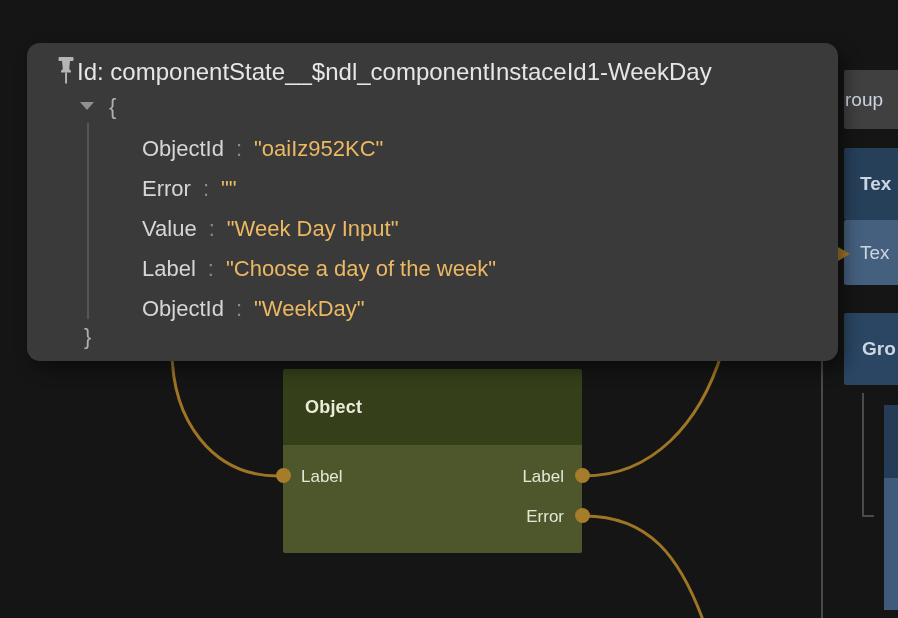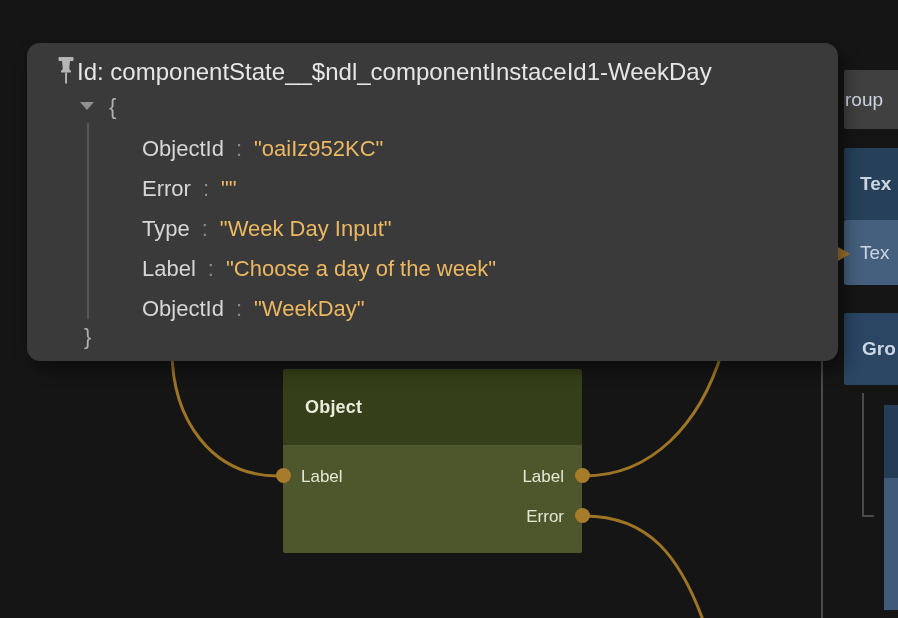--- a/index.html
+++ b/index.html
@@ -116,21 +116,21 @@
     <div id="openBrace">{</div>
     <div id="indentGuide"></div>
     <div id="jsonRows">
       <div class="jsonRow">
         <span class="jsonKey">ObjectId</span><span class="jsonSep">:</span><span class="jsonVal">"oaiIz952KC"</span>
       </div>
       <div class="jsonRow">
         <span class="jsonKey">Error</span><span class="jsonSep">:</span><span class="jsonVal">""</span>
       </div>
       <div class="jsonRow">
-        <span class="jsonKey">Type</span><span class="jsonSep">:</span><span class="jsonVal">"Week Day Input"</span>
+        <span class="jsonKey">Value</span><span class="jsonSep">:</span><span class="jsonVal">"Week Day Input"</span>
       </div>
       <div class="jsonRow">
         <span class="jsonKey">Label</span><span class="jsonSep">:</span><span class="jsonVal">"Choose a day of the week"</span>
       </div>
       <div class="jsonRow">
         <span class="jsonKey">ObjectId</span><span class="jsonSep">:</span><span class="jsonVal">"WeekDay"</span>
       </div>
     </div>
     <div id="closeBrace">}</div>
   </div>

